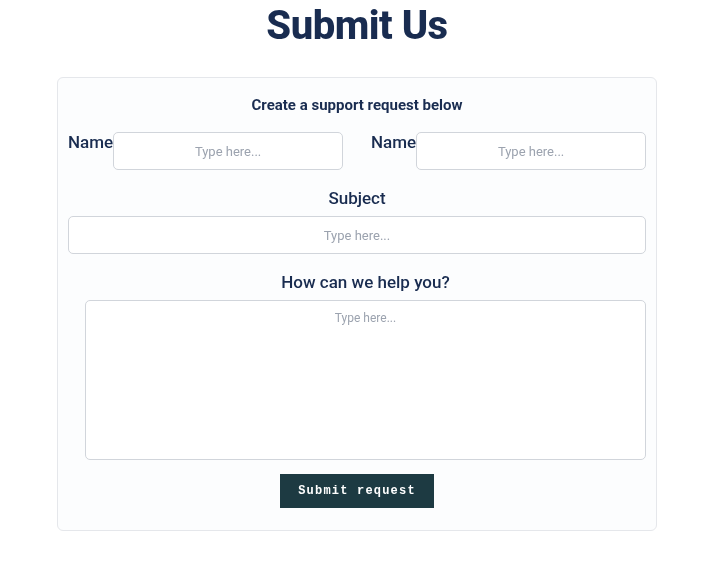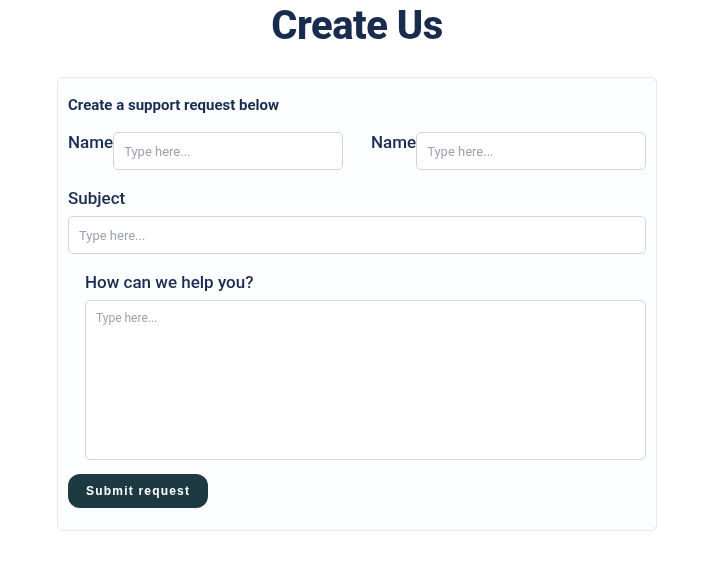--- a/index.html
+++ b/index.html
@@ -1,18 +1,19 @@
 <!DOCTYPE html>
 <html><head>
   <meta charset="utf-8">
   <style>
     * {
       box-sizing: border-box;
       margin: 0;
       padding: 0;
+      text-align: center;
     }
     body {
       font-family: -apple-system, BlinkMacSystemFont, "Segoe UI", Roboto, Helvetica, Arial, sans-serif;
       background: #ffffff;
       width: 714px;
       height: 565px;
       overflow: hidden;
     }
     .page-title {
       color: #192c50;
@@ -88,33 +89,33 @@
       color: #374151;
       background: #fff;
       outline: none;
       resize: none;
       font-family: inherit;
     }
     .submit-btn {
       background: #1d3a42;
       color: #ffffff;
       border: none;
-      border-radius: 12px;
+      border-radius: 0;
       padding: 10px 18px;
       font-size: 12px;
       font-weight: 600;
       letter-spacing: 1.2px;
       cursor: pointer;
-      font-family: Liberation Sans, sans-serif;
+      font-family: Liberation Mono, monospace;
     }
   </style>
 </head>
 <body>
 
-<h1 class="page-title">Create Us</h1>
+<h1 class="page-title">Submit Us</h1>
 
 <div class="card">
   <div class="card-title">Create a support request below</div>
 
   <div class="row">
     <div class="col">
       <label class="label">Name</label>
       <input class="input" type="text" placeholder="Type here..." style="">
     </div>
     <div class="col">

